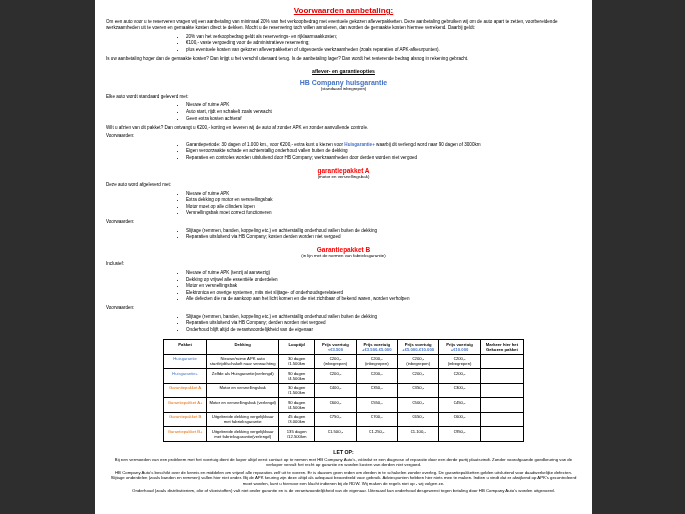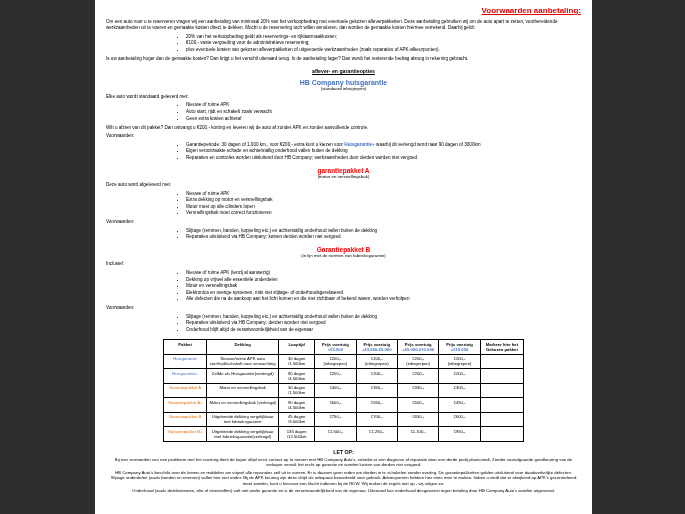--- a/index.html
+++ b/index.html
@@ -1,19 +1,19 @@
 <!DOCTYPE html>
 <html><head>
 <meta charset="utf-8">
 <style>
   * { margin:0; padding:0; box-sizing:border-box; }
   html, body { width:685px; height:514px; }
   body { background:#2e2e2e; font-family:"Liberation Sans", sans-serif; color:#000; }
   .page { width:497px; height:514px; margin-left:95px; background:#ffffff; padding:6px 11px 4px; overflow:hidden; }
-  .doc-title { color:#e50000; font-size:8px; font-weight:bold; text-decoration:underline; text-align:right; margin-bottom:4px; }
+  .doc-title { color:#e50000; font-size:8px; font-weight:bold; text-decoration:underline; text-align:center; margin-bottom:4px; }
   p.body { font-size:4.6px; line-height:1.32; margin-bottom:2.5px; }
   ul.b { font-size:4.6px; line-height:1.32; padding-left:80px; margin:1.5px 0 3px; list-style-type:disc; }
   ul.b li { margin-bottom:0.5px; }
   .options-header { text-align:center; font-weight:bold; text-decoration:underline; font-size:5.2px; margin:6px 0 5px; }
   h2.blue-h { color:#4472c4; font-size:7px; text-align:center; font-weight:bold; margin-top:5px; }
   h2.red-h { color:#ff0000; font-size:6.5px; text-align:center; font-weight:bold; margin-top:6px; }
   .subtitle { text-align:center; font-size:4.4px; margin-bottom:3px; }
   .hl { color:#4472c4; font-weight:bold; }
   table.pk { width:76%; margin:6px auto 4px; border-collapse:collapse; font-size:4.2px; table-layout:fixed; }
   table.pk th, table.pk td { border:1px solid #000; padding:1.5px 2px; text-align:center; vertical-align:top; line-height:1.25; }

